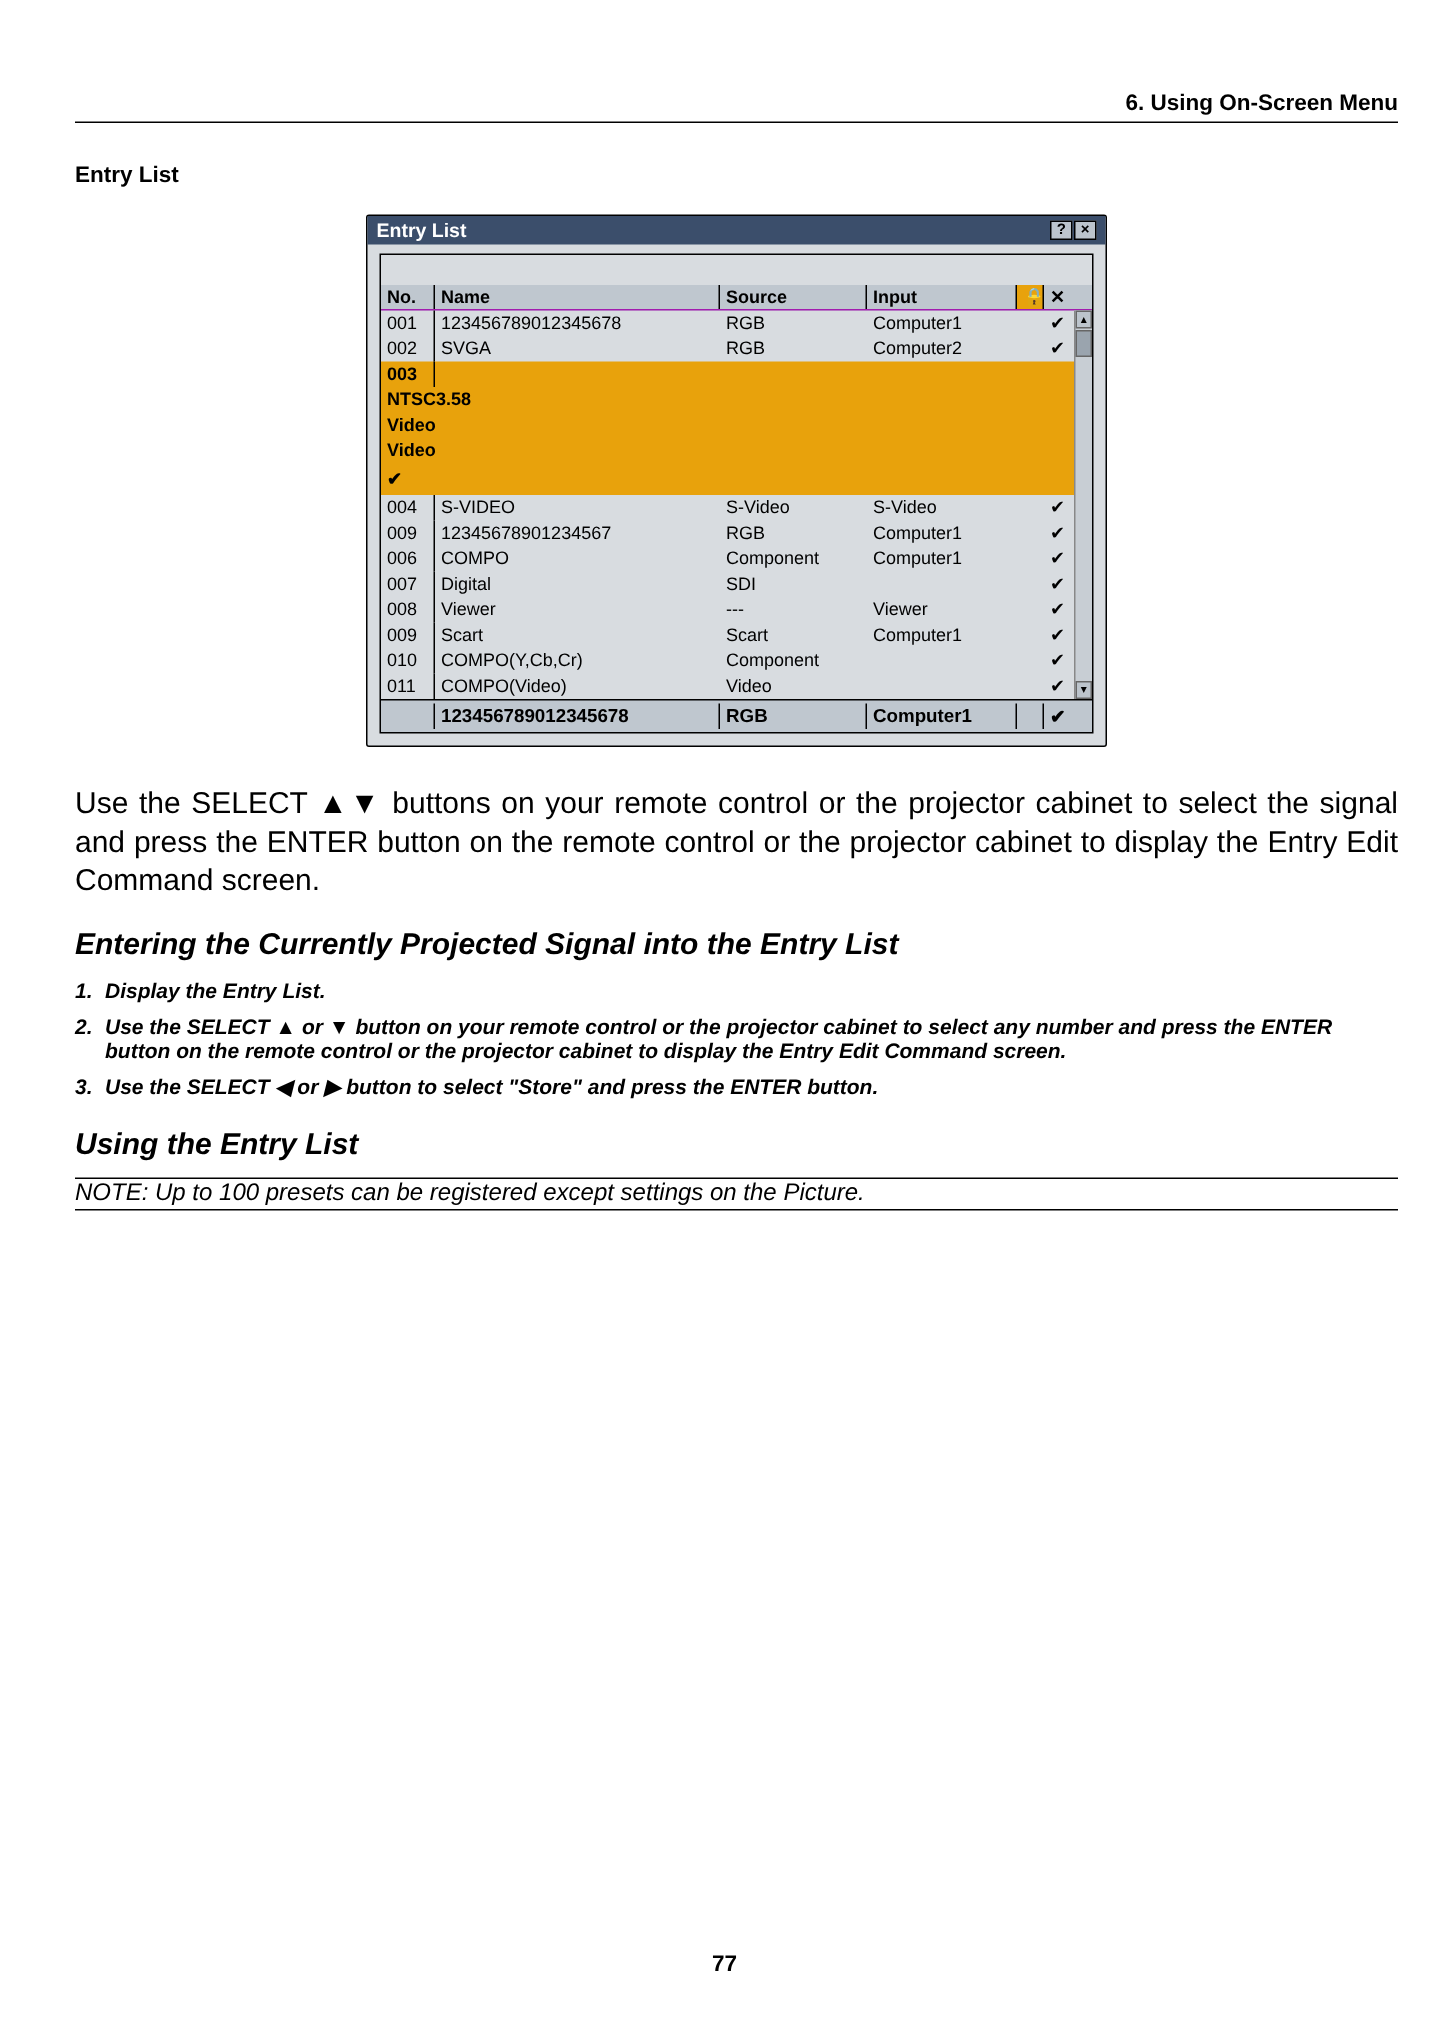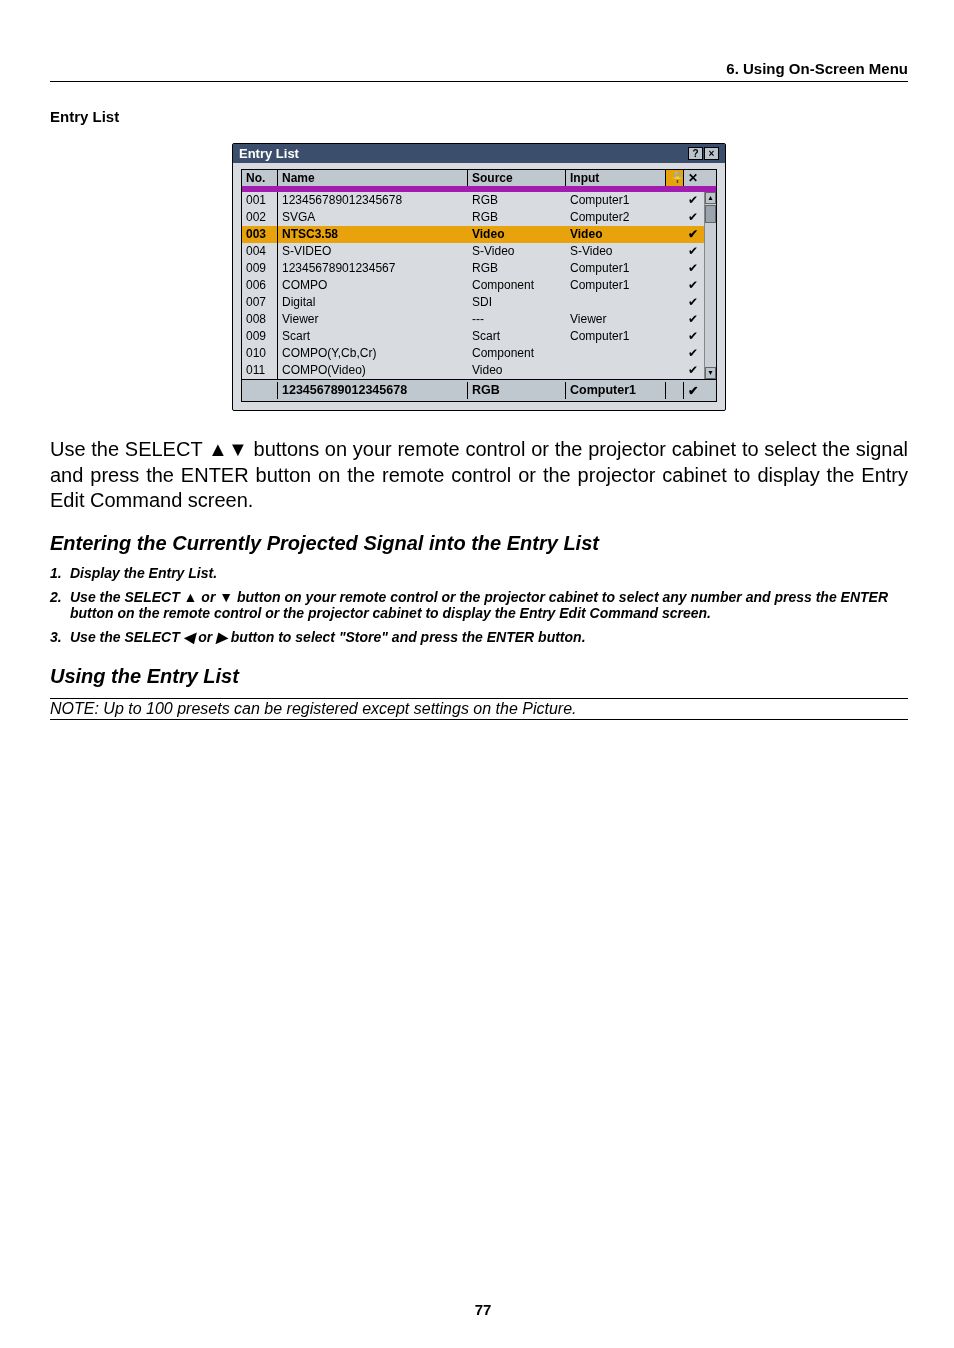--- a/index.html
+++ b/index.html
@@ -4,21 +4,21 @@
 <style>
   * { box-sizing: border-box; margin: 0; padding: 0; }
   body {
     font-family: Arial, Helvetica, sans-serif;
     background: #fff;
     width: 954px;
     margin: 0 auto;
     color: #000;
   }
   .page {
-    padding: 60px 46px 40px 50px;
+    padding: 60px 22px 40px 50px;
   }
   .chapter-header {
     text-align: right;
     font-weight: 900;
     font-size: 15px;
     border-bottom: 1px solid #000;
     padding-bottom: 4px;
     margin-bottom: 26px;
   }
   .section-title {
@@ -61,42 +61,43 @@
     color: #000;
   }
   .dialog-inner { padding: 6px 8px 8px 8px; }
   .grid-outer {
     border: 1px solid #000;
     background: #d8dce0;
   }
   .thead {
     display: flex;
     background: #bfc7cf;
-    border-bottom: 6px solid #a21caf;
+    border-bottom: 1px solid #a21caf;
     font-weight: bold;
     font-size: 12px;
+    margin-top: 20px;
   }
   .thead .th, .trow .td { padding: 1px 4px; }
   .col-no   { width: 36px; border-right: 1px solid #000; }
   .col-name { width: 190px; border-right: 1px solid #000; }
   .col-src  { width: 98px;  border-right: 1px solid #000; }
   .col-inp  { width: 100px; border-right: 1px solid #000; }
   .col-lock { width: 18px; text-align: center; border-right: 1px solid #000; }
   .col-chk  { width: 18px; text-align: center; }
   .thead .col-lock, .thead .col-chk { background:#bfc7cf; }
   .col-scroll { width: 14px; }
   .rows { position: relative; }
   .trow {
     display: flex;
     font-size: 12px;
     line-height: 15px;
   }
   .trow .td { border-right: 1px solid transparent; }
   .trow .col-no { border-right: 1px solid #000; }
-  .trow.highlight { background: #e8a20c; color: #000; font-weight: bold; }
+  .trow.highlight { background: #e8a20c; color: #000; font-weight: bold; flex-direction: column; }
   .scrollbar {
     position: absolute;
     right: 0; top: 0; bottom: 0;
     width: 12px;
     background: #c8ced4;
     border-left: 1px solid #888;
     display: flex; flex-direction: column; justify-content: space-between;
   }
   .scroll-btn {
     height: 12px; background:#bcc4cc; border:1px solid #666;

